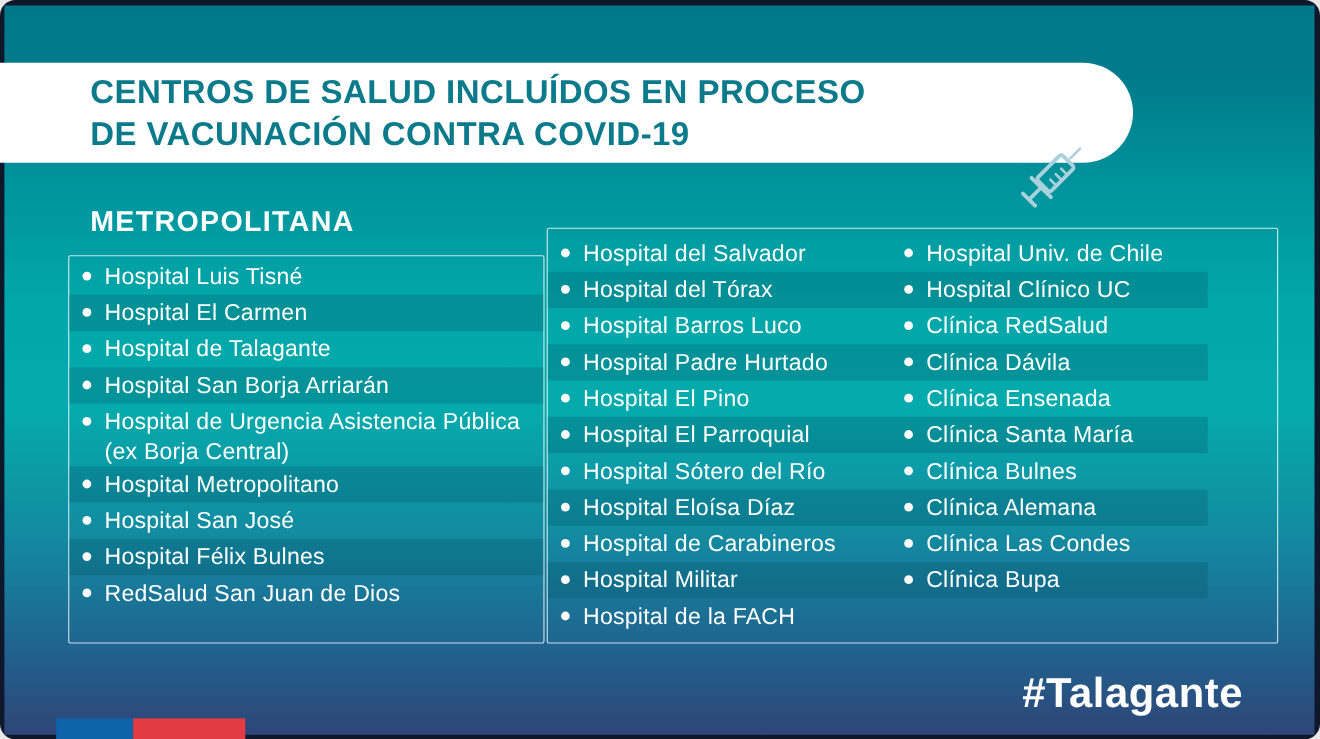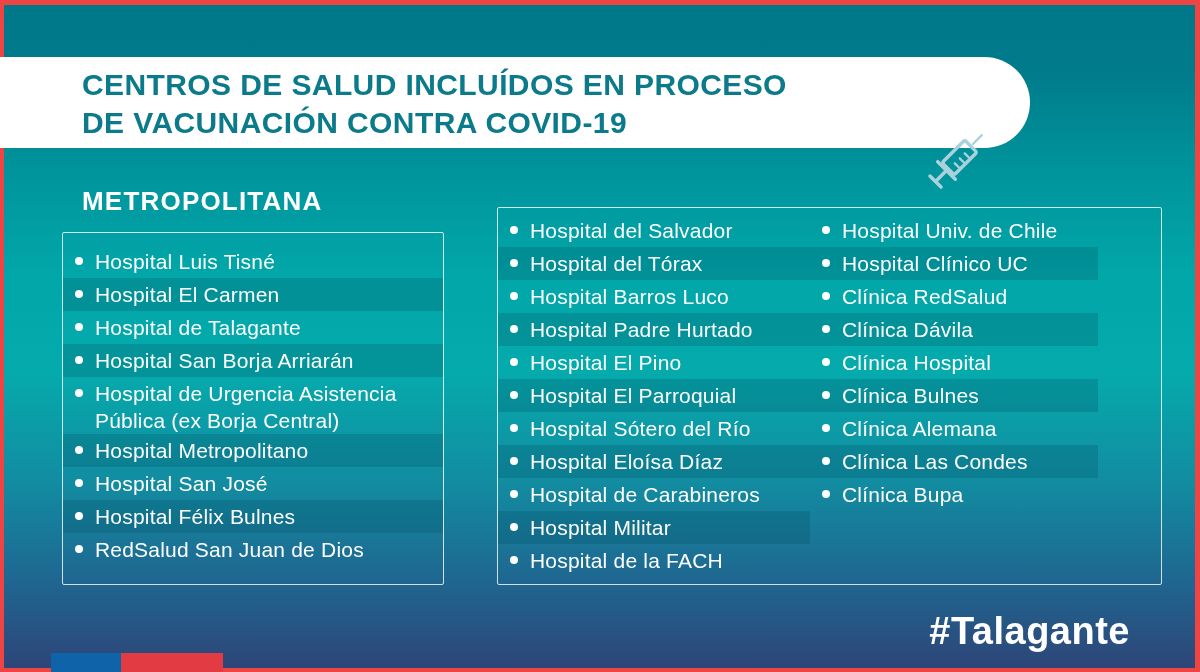--- a/index.html
+++ b/index.html
@@ -3,22 +3,23 @@
 <meta charset="utf-8">
 <style>
   html,body{margin:0;padding:0;}
   body{
     font-family:"Liberation Sans", sans-serif;
     background:#e8e8e8;
   }
   .poster{
     position:relative;
     width:1200px;height:672px;
-    background:#ef4444;
+    background:#0f172a;
     overflow:hidden;
+    border-radius:14px;
   }
   
   .card{
     position:absolute;
     left:4px; top:5px; right:5px; bottom:4px;
     background:linear-gradient(180deg,
       #00788a 0%,
       #007b8c 10%,
       #00949c 25%,
       #01a6a8 40%,
@@ -58,22 +59,22 @@
     letter-spacing:1.2px;
     color:#ffffff;
   }
   .list-box{
     position:absolute;
     border:1px solid rgba(255,255,255,0.8);
     border-radius:2px;
   }
   .box-left{
     left:62px; top:232px;
-    width:382px; height:353px;
-    padding-top:12px;
+    width:433px; height:353px;
+    padding-top:2px;
     box-sizing:border-box;
   }
   .box-main{
     left:497px; top:207px;
     width:665px; height:378px;
     padding-top:6px;
     box-sizing:border-box;
   }
   .col{
     position:absolute;
@@ -251,21 +252,25 @@
         <div class="row">
           <span class="bullet"></span>
           <span class="row-label">Clínica RedSalud</span>
         </div>
         <div class="row">
           <span class="bullet"></span>
           <span class="row-label">Clínica Dávila</span>
         </div>
         <div class="row">
           <span class="bullet"></span>
-          <span class="row-label">Clínica Hospital</span>
+          <span class="row-label">Clínica Ensenada</span>
+        </div>
+        <div class="row">
+          <span class="bullet"></span>
+          <span class="row-label">Clínica Santa María</span>
         </div>
         <div class="row">
           <span class="bullet"></span>
           <span class="row-label">Clínica Bulnes</span>
         </div>
         <div class="row">
           <span class="bullet"></span>
           <span class="row-label">Clínica Alemana</span>
         </div>
         <div class="row">

